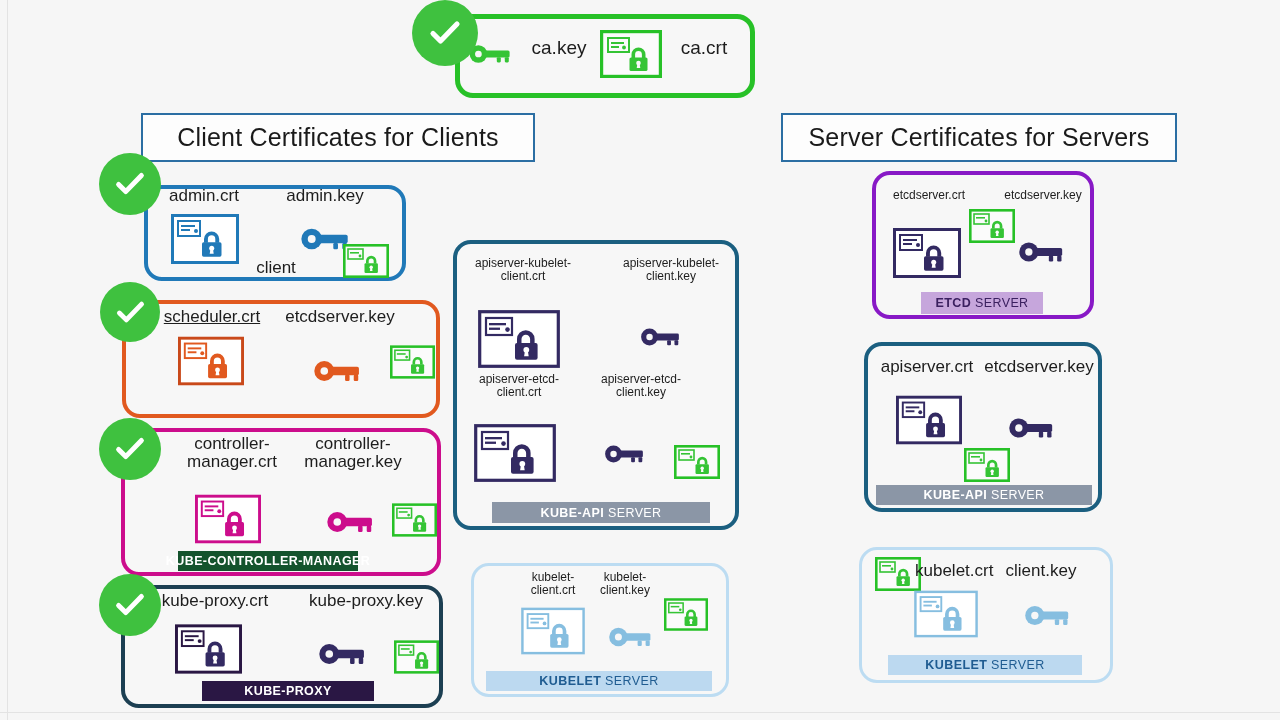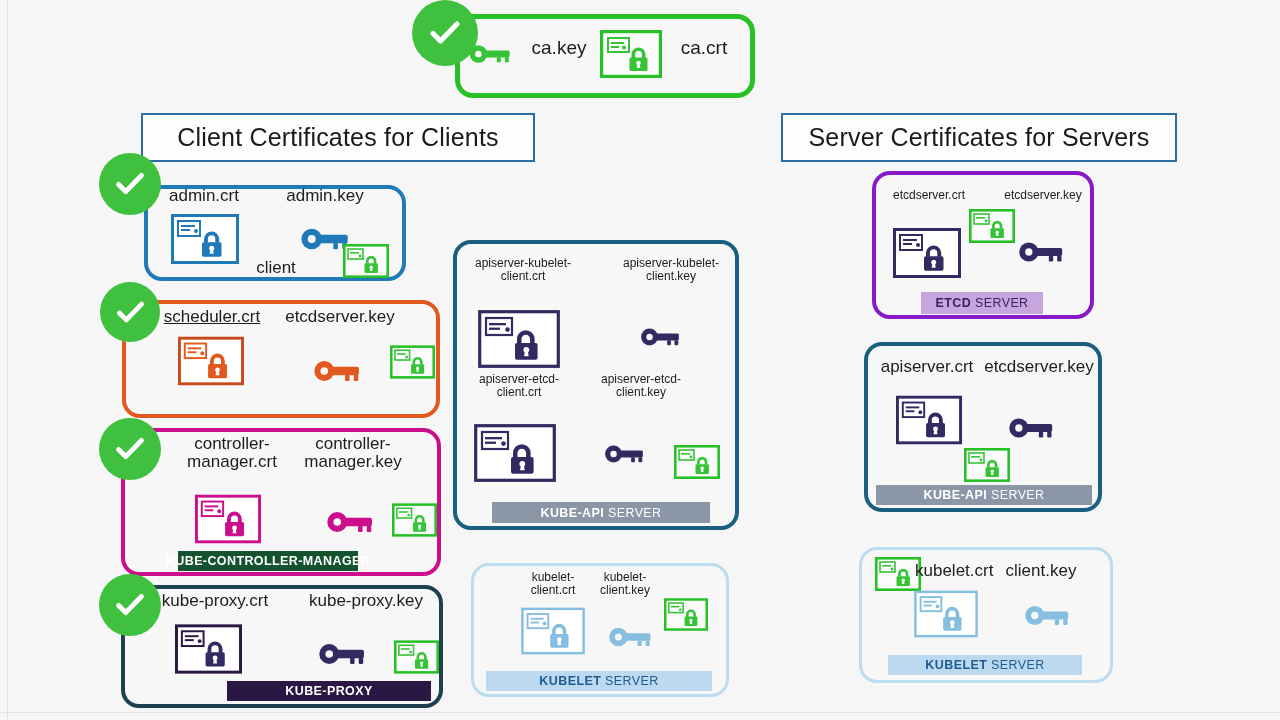--- a/index.html
+++ b/index.html
@@ -298,21 +298,21 @@
       <rect x="1.3" y="1.3" width="43.4" height="31.4" fill="#fbfbfb" stroke="#27c127" stroke-width="2.6"></rect>
       <rect x="5" y="5" width="15" height="10" fill="none" stroke="#35c435" stroke-width="1.6"></rect>
       <rect x="7" y="8" width="9" height="1.6" fill="#35c435"></rect>
         <circle cx="17" cy="12" r="1.4" fill="#35c435"></circle>
       <path d="M23 17a5.2 5.2 0 0 1 10.4 0v2.6h-2.7V17a2.5 2.5 0 0 0-5 0v2.6H23z" fill="#35c435"></path>
       <rect x="21.5" y="19.2" width="13.4" height="9.8" rx="1.2" fill="#35c435"></rect>
       <circle cx="28.2" cy="23.2" r="1.7" fill="#fbfbfb"></circle>
         <path d="M27.4 23.6h1.6l.5 3.4h-2.6z" fill="#fbfbfb"></path>
     </svg>
   </div>
-  <div class="banner" style="left:202px; top:681px; width:204px; height:20px; background:#2a1744; color:#ffffff;margin-left:25px;">
+  <div class="banner" style="left:202px; top:681px; width:172px; height:20px; background:#2a1744; color:#ffffff;">
     <b>KUBE-PROXY</b>
   </div>
   <div class="check" style="left:99px; top:574px; width:62px; height:62px;">
     <svg width="38" height="38" viewBox="0 0 40 40">
         <path d="M8 20.5 l7.5 7.5 L32 11" stroke="#ffffff" stroke-width="5.2" fill="none" stroke-linecap="round" stroke-linejoin="round"></path>
       </svg>
   </div>
 
   <div class="card abs" style="left:453px; top:240px; width:286px; height:290px; border:4px solid #1b5f80;"></div>
   <div class="lbl sm" style="left:456px; top:257px; width:134px;">apiserver-kubelet-

